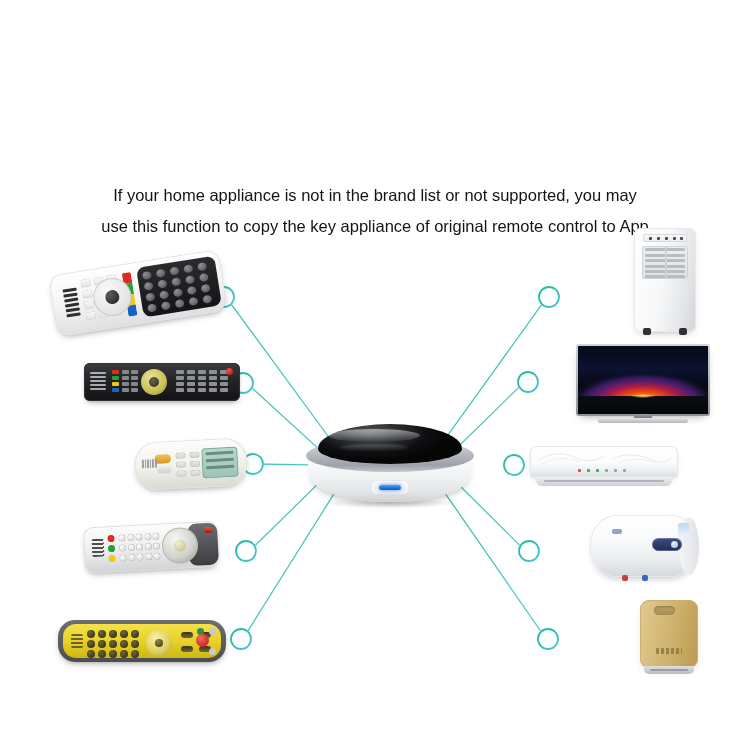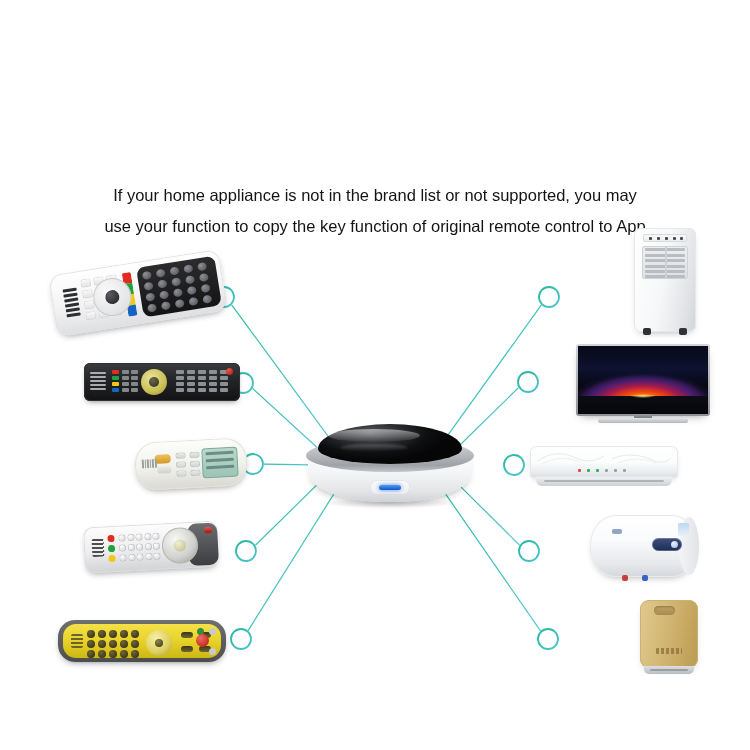--- a/index.html
+++ b/index.html
@@ -320,21 +320,21 @@
     position:absolute;left:6px;right:6px;top:3px;height:2px;border-radius:1px;background:#9a9ea2;
   }
 </style>
 </head>
 <body>
 
 <div class="stage">
 
   <div class="desc">
     <span>If your home appliance is not in the brand list or not supported, you may</span><br>
-    <span>use your function to copy the key function of original remote control to App</span>
+    <span>use this function to copy the key appliance of original remote control to App</span>
   </div>
 
   <svg class="connectors" viewBox="0 0 750 750">
     <defs>
       <linearGradient id="tealgrad" x1="0" y1="0" x2="1" y2="1">
         <stop offset="0%" stop-color="#21b99a"></stop>
         <stop offset="100%" stop-color="#4fc4d2"></stop>
       </linearGradient>
     </defs>
     <g id="line-layer" stroke="url(#tealgrad)" stroke-width="1.2" fill="none" opacity="0.95">

